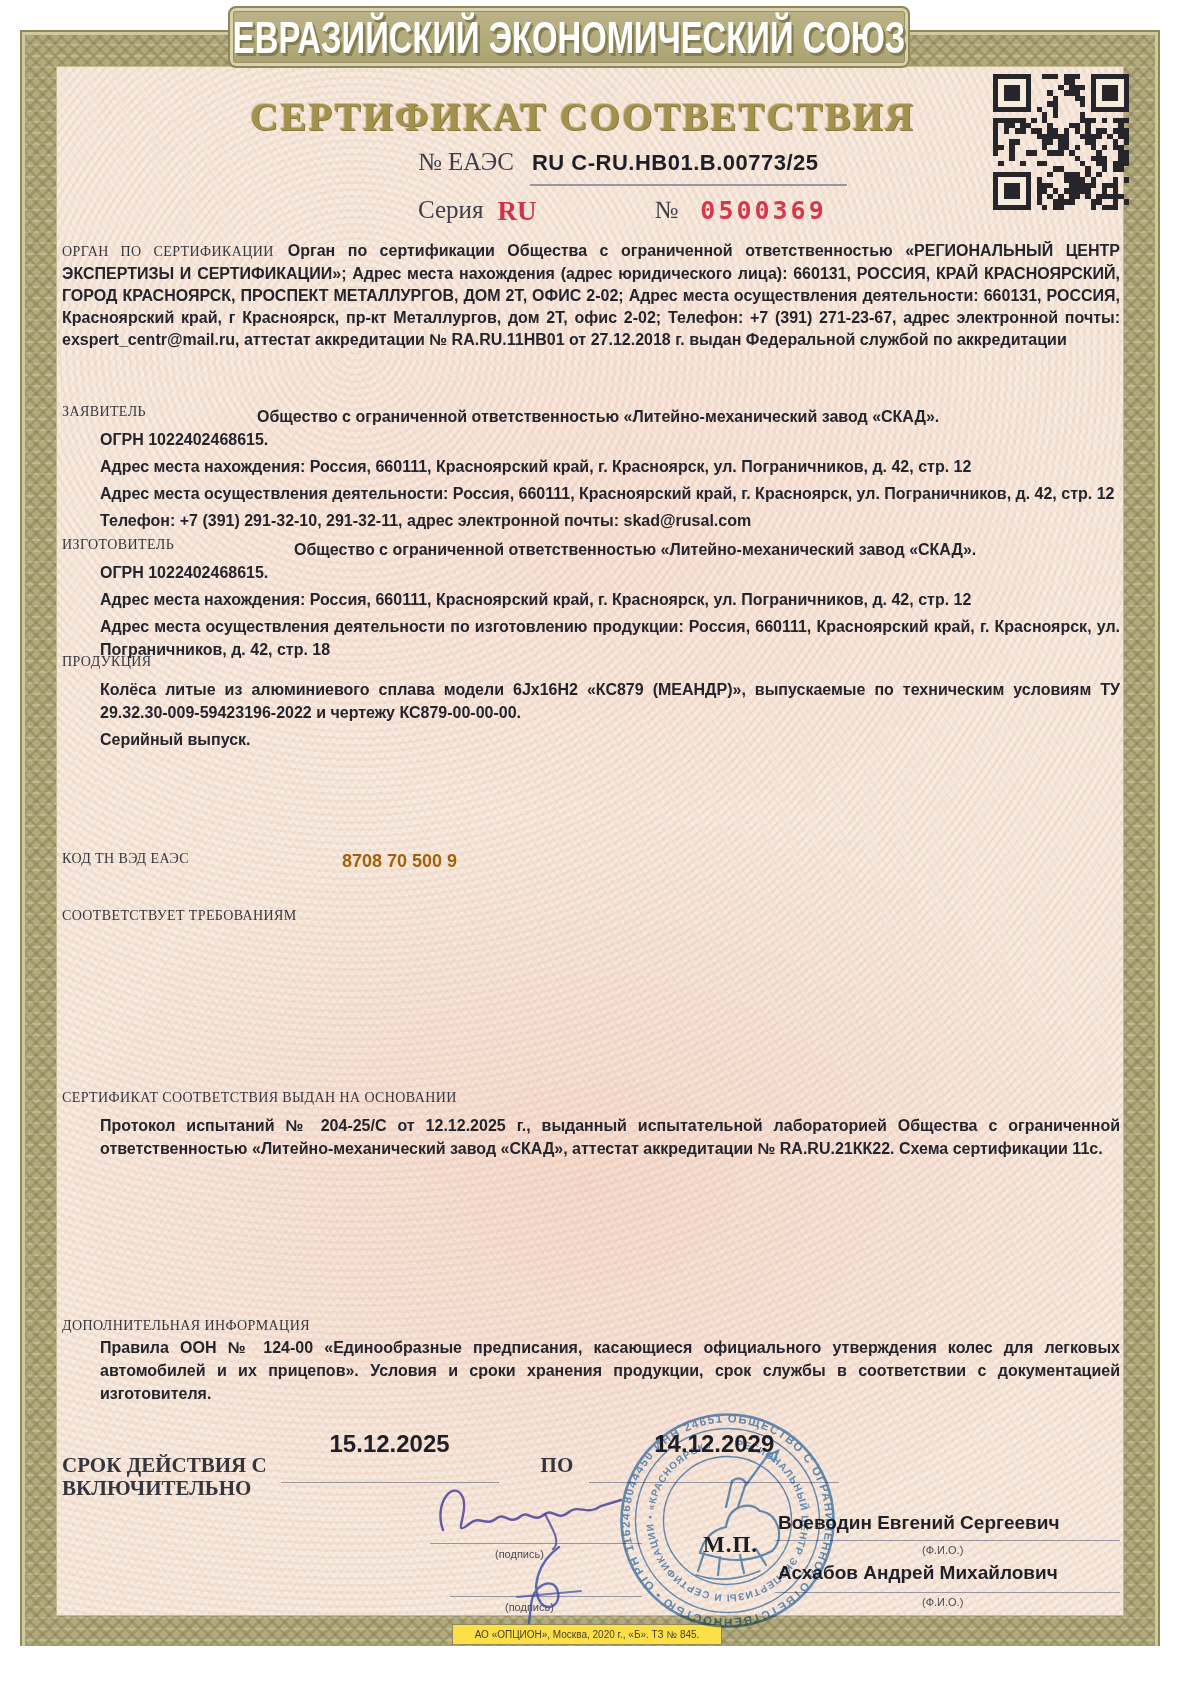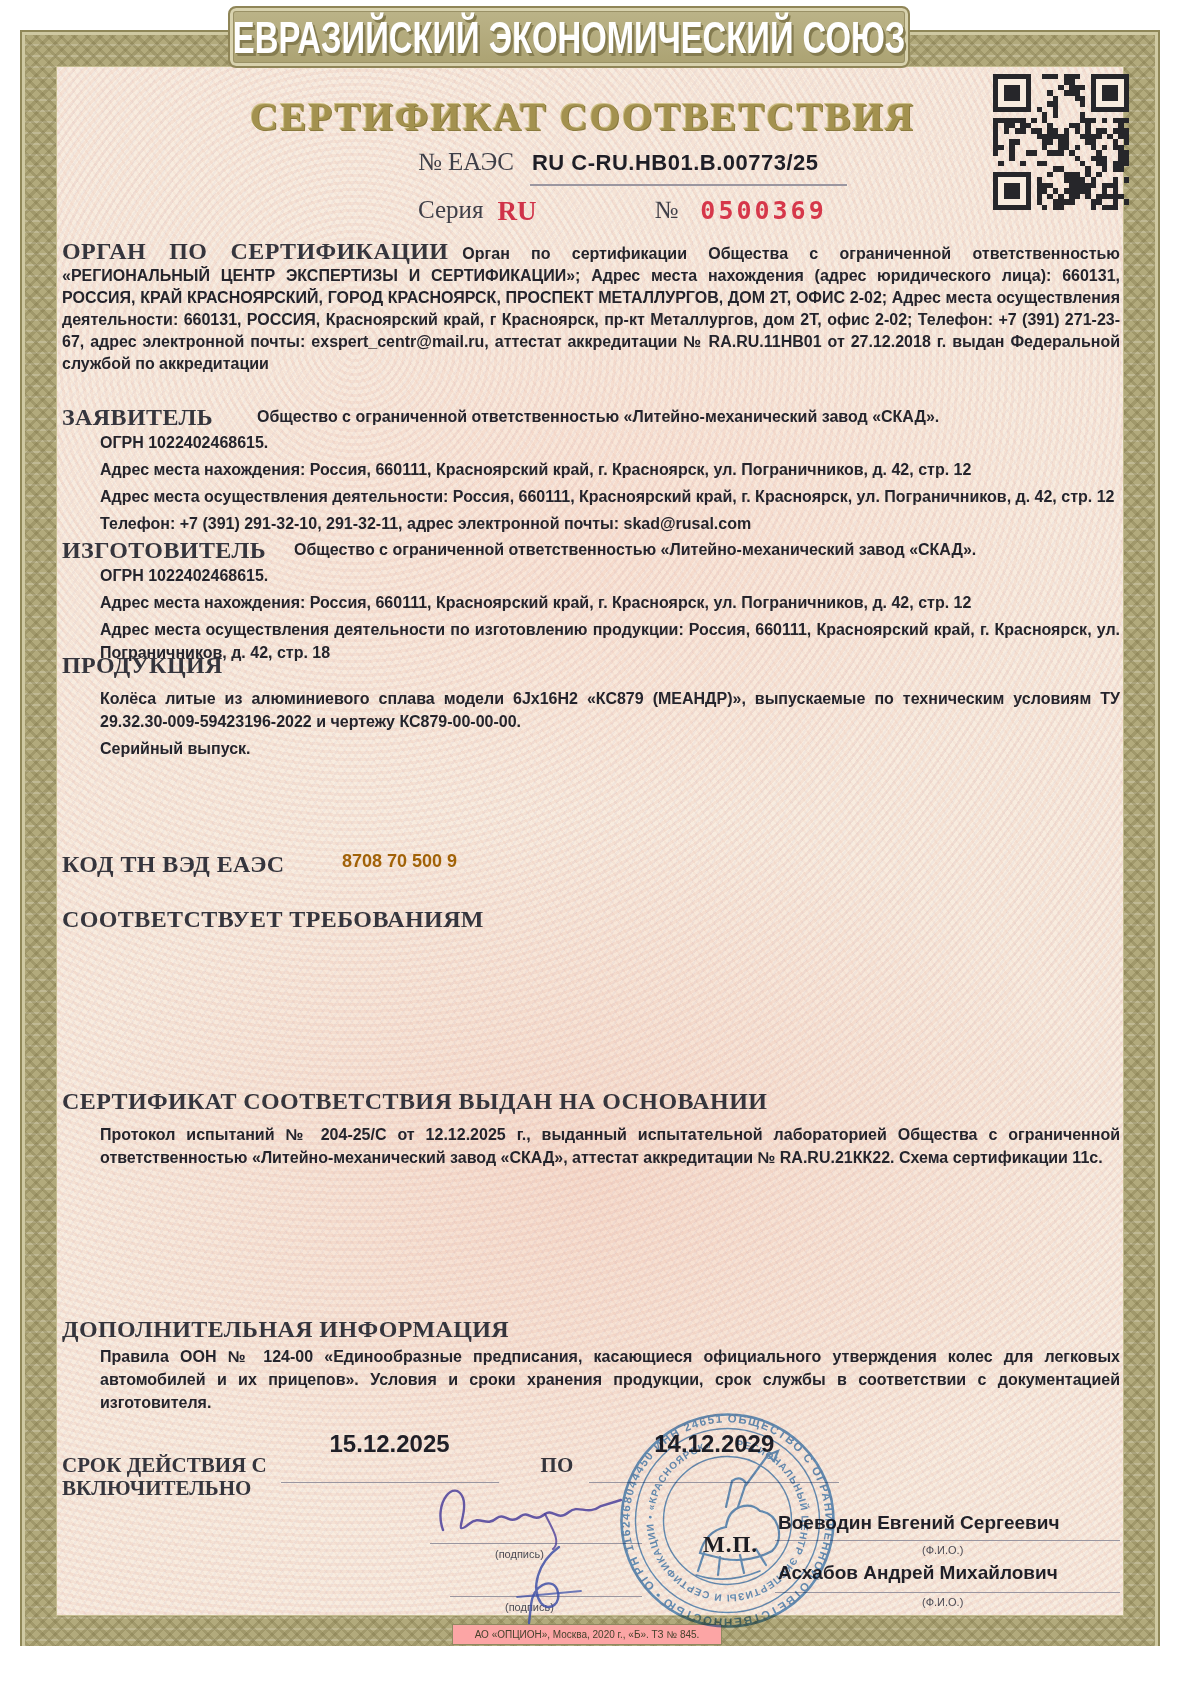--- a/index.html
+++ b/index.html
@@ -44,21 +44,21 @@
   .ser-label{font-family:"Liberation Serif","DejaVu Serif",serif;font-size:25px;color:#3f3f48;}
   .ser-ru{font-family:"Liberation Serif","DejaVu Serif",serif;font-weight:700;font-size:27px;color:#d03248;margin-left:14px;}
   .ser-no{font-family:"Liberation Serif","DejaVu Serif",serif;font-size:25px;color:#3f3f48;margin-left:118px;}
   .ser-num{font-family:"DejaVu Sans Mono","Liberation Mono",monospace;font-weight:700;font-size:25px;
     color:#d6374a;letter-spacing:3px;margin-left:22px;}
   .eac{position:absolute;left:138px;top:126px;z-index:2;opacity:.92;}
   .qr{position:absolute;left:993px;top:74px;width:136px;height:136px;z-index:2;}
 
   
   .sec{position:absolute;left:62px;width:1058px;z-index:2;color:#24242c;}
-  .sec-label{font-family:"Liberation Serif","DejaVu Serif",serif;font-weight:700;font-size:24px;
+  .sec-label{font-family:"Liberation Serif","DejaVu Serif",serif;font-weight:400;font-size:14px;
     color:#35353d;letter-spacing:.4px;}
   .body-t{font-weight:700;font-size:16px;line-height:22px;color:#24242c;}
   .para{margin:0;text-align:justify;font-weight:700;font-size:16px;line-height:22px;}
   .sec-head{display:flex;}
   .sec-head .intro{flex:1;font-weight:700;font-size:16px;line-height:22px;padding-top:2px;}
   .w195{width:195px;flex:none;}
   .w232{width:232px;flex:none;}
   .sec-lines{margin-left:38px;}
   .sec-lines p{margin:0 0 4px 0;text-align:justify;font-weight:700;font-size:16px;line-height:23px;}
   .tnved{display:flex;}
@@ -78,21 +78,21 @@
   .role{position:absolute;z-index:2;font-family:"Liberation Serif","DejaVu Serif",serif;font-size:17px;
     color:#2e2e36;line-height:27px;}
   .sigline{position:absolute;z-index:2;border-bottom:1.4px solid #9a96a0;}
   .caption{position:absolute;z-index:2;font-size:11px;color:#4c4c55;}
   .name{position:absolute;z-index:2;font-weight:700;font-size:19px;color:#1f1f27;white-space:nowrap;}
   .mp{position:absolute;left:703px;top:1532px;z-index:6;font-family:"Liberation Serif","DejaVu Serif",serif;
     font-weight:700;font-size:23px;color:#1c1c22;letter-spacing:1px;}
   .stamp{position:absolute;left:600px;top:1393px;z-index:5;opacity:.85;mix-blend-mode:multiply;}
   .scribble{position:absolute;z-index:6;}
   .plaque{position:absolute;left:452px;top:1624px;width:268px;height:19px;z-index:4;
-    background:#fca5a5;border:1px solid #8f8960;display:flex;align-items:center;justify-content:center;
+    background:#fde047;border:1px solid #8f8960;display:flex;align-items:center;justify-content:center;
     font-size:10px;color:#46412c;white-space:nowrap;}
 </style>
 </head>
 <body>
 
 <div class="page">
   <div class="frame"></div>
   <div class="paper"></div>
 
   <div class="banner">

